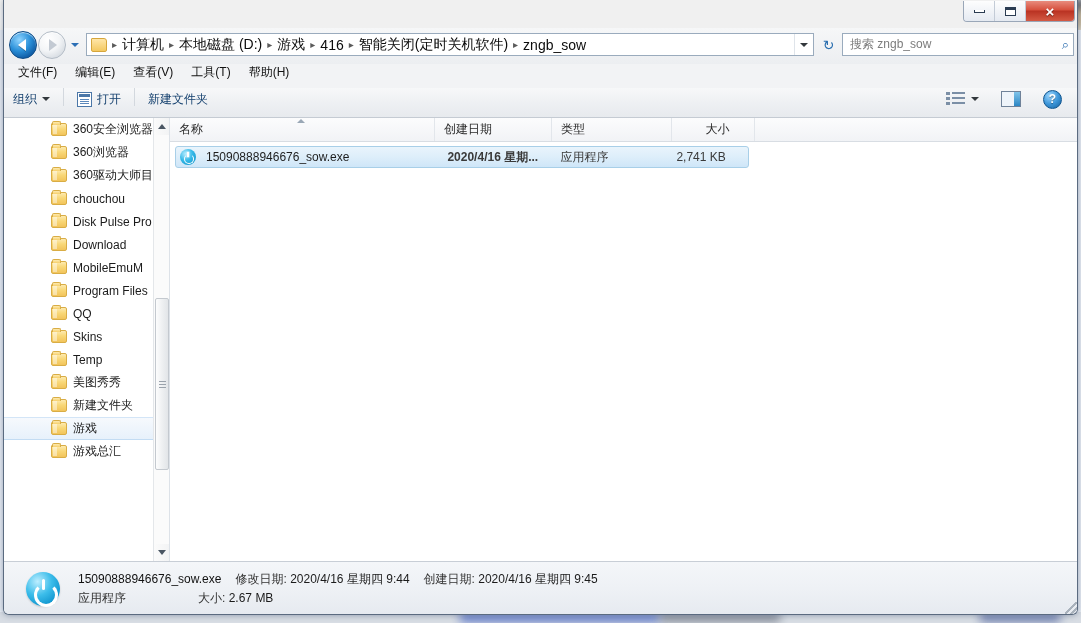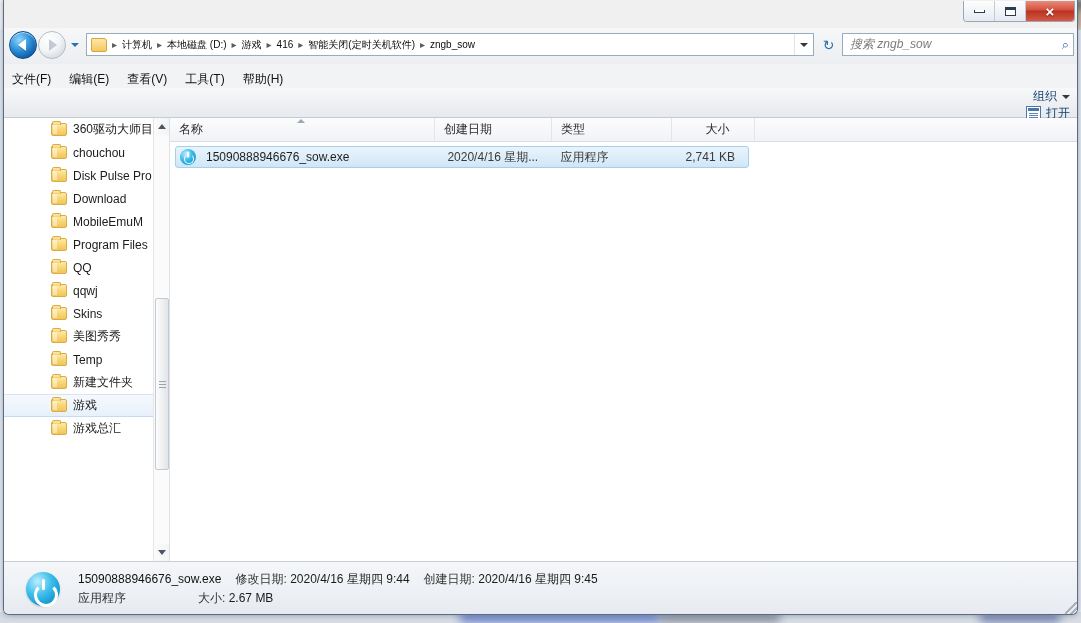--- a/index.html
+++ b/index.html
@@ -107,53 +107,53 @@
   }
   .crumbs { display: flex; align-items: center; flex: 1; overflow: hidden; padding-left: 2px; }
   .crumb-ico {
     width: 16px; height: 14px; margin: 0 2px 0 2px; position: relative; flex: none;
     background: linear-gradient(to bottom, #ffe6a8, #f3c860);
     border: 1px solid #d6a63c; border-radius: 1px 3px 2px 2px;
   }
   .crumb-ico:before {
     content: ""; position: absolute; left: 1px; top: -3px; width: 6px; height: 3px;
     background: #f8d membrane; }
-  .crumb { padding: 0 2px; color: #0b0b0b; font-size: 10px; white-space: nowrap; }
+  .crumb { padding: 0 2px; color: #0b0b0b; font-size: 14px; white-space: nowrap; }
   .crumb-sep { color: #5a5a5a; font-size: 10px; padding: 0 3px; }
   .addr-drop {
     width: 19px; height: 21px; display: flex; align-items: center; justify-content: center;
     border-left: 1px solid #dfe4ea; flex: none;
   }
   .refresh {
     position: absolute; left: 814px; top: 6px; width: 21px; height: 21px;
     display: flex; align-items: center; justify-content: center;
     color: #2a6fb0; font-size: 14px;
   }
   .searchbox {
     position: absolute; left: 838px; top: 5px; width: 232px; height: 23px;
     background: #fff; border: 1px solid #9aabbd;
     display: flex; align-items: center; padding: 0 4px 0 7px;
   }
-  .search-ph { flex: 1; color: #7c7c7c; font-style: italic; font-size: 12px; }
+  .search-ph { flex: 1; color: #7c7c7c; font-size: 12px; }
   .search-ico { color: #2f6fb0; font-size: 13px; }
 
   
   .menubar {
     position: absolute; left: 0; top: 64px; width: 1075px; height: 24px;
     background: #f2f3f5;
-    display: flex; align-items: flex-end; padding-left: 8px; gap: 18px;
+    display: flex; align-items: flex-start; padding-left: 14px; gap: 18px;
   }
   .menuitem { font-size: 12px; color: #111; cursor: default; }
 
   
   .toolbar {
     position: absolute; left: 0; top: 88px; width: 1075px; height: 30px;
     background: linear-gradient(to bottom, #f7f8f9 0%, #eef0f3 50%, #e7eaee 100%);
     border-bottom: 1px solid #c5cbd3;
-    display: flex; align-items: flex-end; flex-direction: column;
+    display: flex; align-items: flex-start;
   }
   .tb-item { display: flex; align-items: center; gap: 5px; padding: 0 9px; height: 22px; color: #14406e; font-size: 12px;}
   .tb-sep { width: 1px; height: 18px; background: #d3d8de; margin: 0 4px; }
   .open-ico {
     width: 15px; height: 15px; border: 1px solid #4b77a8; background: #fff; position: relative;
   }
   .open-ico:before { content:""; position:absolute; left:1px; top:1px; right:1px; height:3px; background:#4b77a8;}
   .open-ico:after { content:""; position:absolute; left:2px; top:6px; width:9px; height:6px;
                     background: repeating-linear-gradient(to bottom, #5b88bb 0 1px, #fff 1px 2px); }
   .tb-right { margin-left: auto; display: flex; align-items: center; padding-right: 8px; gap: 4px;}
@@ -264,23 +264,23 @@
   .file-ico:after {
     content: ""; position: absolute; left: 7px; top: 3px; width: 2px; height: 5px; background: #fff;
     box-shadow: 0 0 0 .5px rgba(255,255,255,.6);
   }
   .file-ico:before {
     content: ""; position: absolute; left: 4px; top: 5px; width: 8px; height: 8px;
     border: 1.5px solid #fff; border-top-color: transparent; border-radius: 50%;
   }
   .cell { padding-left: 4px; white-space: nowrap; overflow: hidden; }
   .cell-name { width: 250px; }
-  .cell-date { width: 117px; color: #3a3a3a; }
+  .cell-date { width: 117px; color: #3a3a3a; font-weight: bold; }
   .cell-type { width: 120px; color: #3a3a3a; }
-  .cell-size { width: 78px; text-align: center; color: #3a3a3a; padding-right: 4px; }
+  .cell-size { width: 78px; text-align: left; color: #3a3a3a; padding-right: 4px; }
 
   
   .details {
     position: absolute; left: 0; top: 561px; width: 1075px; height: 54px;
     background: linear-gradient(to bottom, #f4f6f9 0%, #eef1f5 50%, #e6eaf0 100%);
     border-top: 1px solid #c8ced6;
     display: flex; align-items: center; padding-left: 22px;
   }
   .det-ico {
     width: 34px; height: 34px; border-radius: 50%; flex: none;
@@ -434,20 +434,28 @@
       </div>
     </div>
   </div>
 
   <div class="body">
 
     <div class="navpane">
       <div class="tree">
         <div class="treeitem">
           <span class="folder"></span>
+          <span>360安全浏览器</span>
+        </div>
+        <div class="treeitem">
+          <span class="folder"></span>
+          <span>360浏览器</span>
+        </div>
+        <div class="treeitem">
+          <span class="folder"></span>
           <span>360驱动大师目</span>
         </div>
         <div class="treeitem">
           <span class="folder"></span>
           <span>chouchou</span>
         </div>
         <div class="treeitem">
           <span class="folder"></span>
           <span>Disk Pulse Pro</span>
         </div>
@@ -462,33 +470,29 @@
         <div class="treeitem">
           <span class="folder"></span>
           <span>Program Files</span>
         </div>
         <div class="treeitem">
           <span class="folder"></span>
           <span>QQ</span>
         </div>
         <div class="treeitem">
           <span class="folder"></span>
-          <span>qqwj</span>
-        </div>
-        <div class="treeitem">
-          <span class="folder"></span>
           <span>Skins</span>
         </div>
         <div class="treeitem">
           <span class="folder"></span>
+          <span>Temp</span>
+        </div>
+        <div class="treeitem">
+          <span class="folder"></span>
           <span>美图秀秀</span>
-        </div>
-        <div class="treeitem">
-          <span class="folder"></span>
-          <span>Temp</span>
         </div>
         <div class="treeitem">
           <span class="folder"></span>
           <span>新建文件夹</span>
         </div>
         <div class="treeitem selected">
           <span class="folder"></span>
           <span>游戏</span>
         </div>
         <div class="treeitem">

